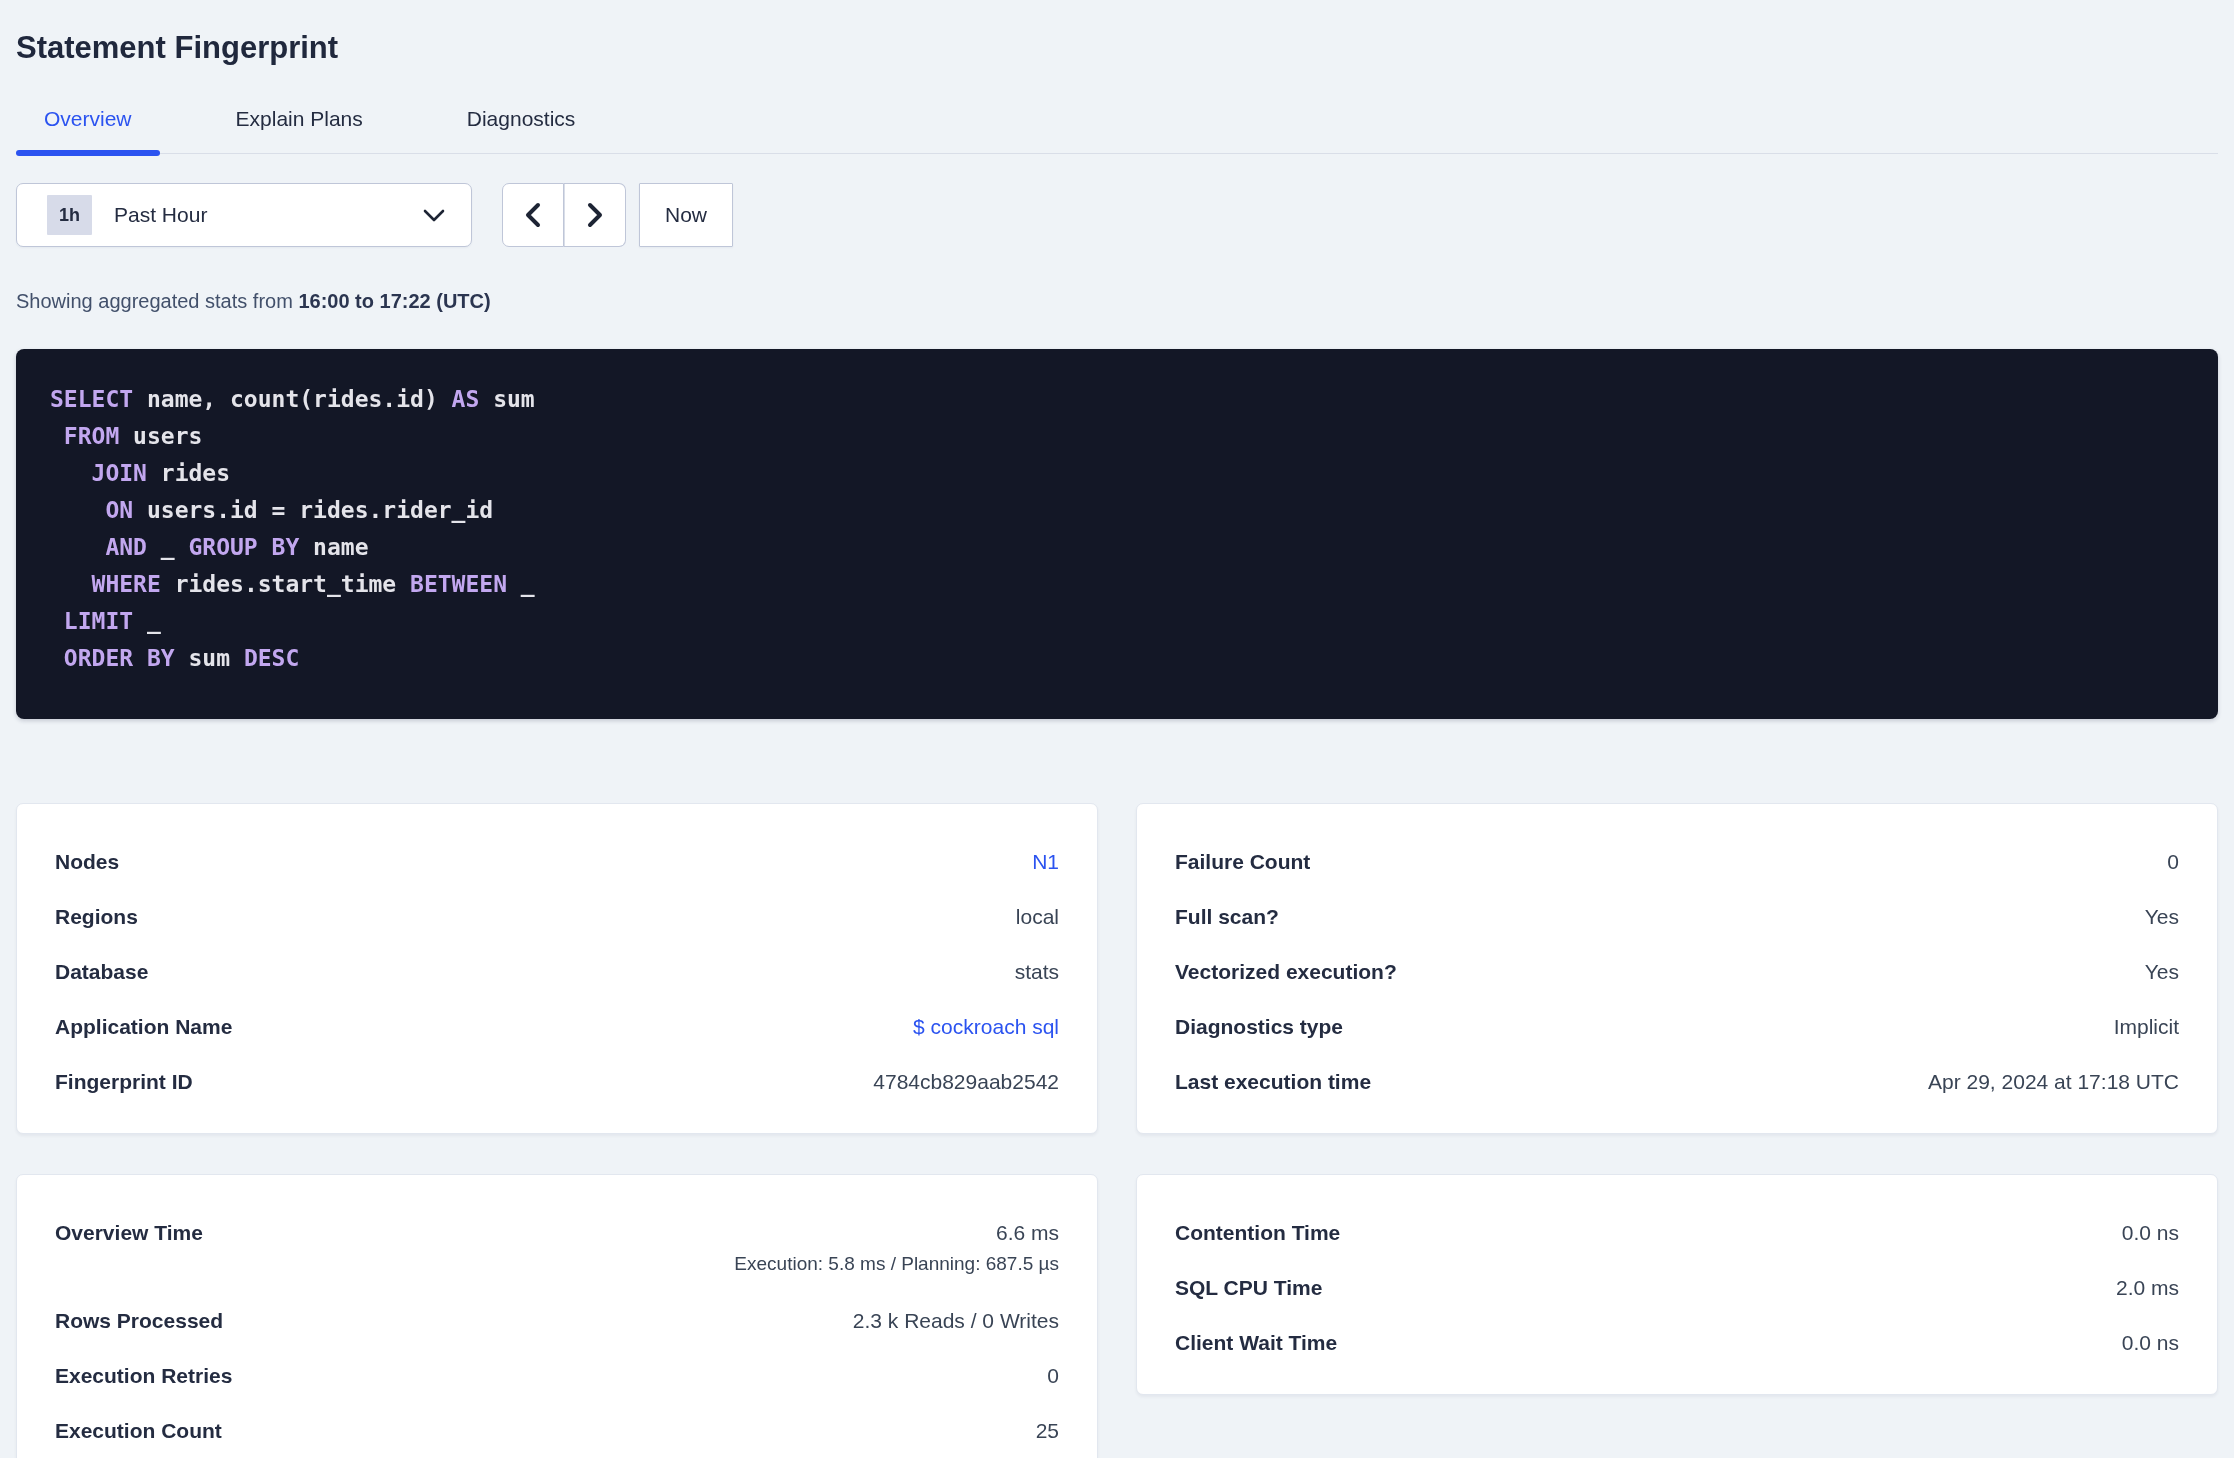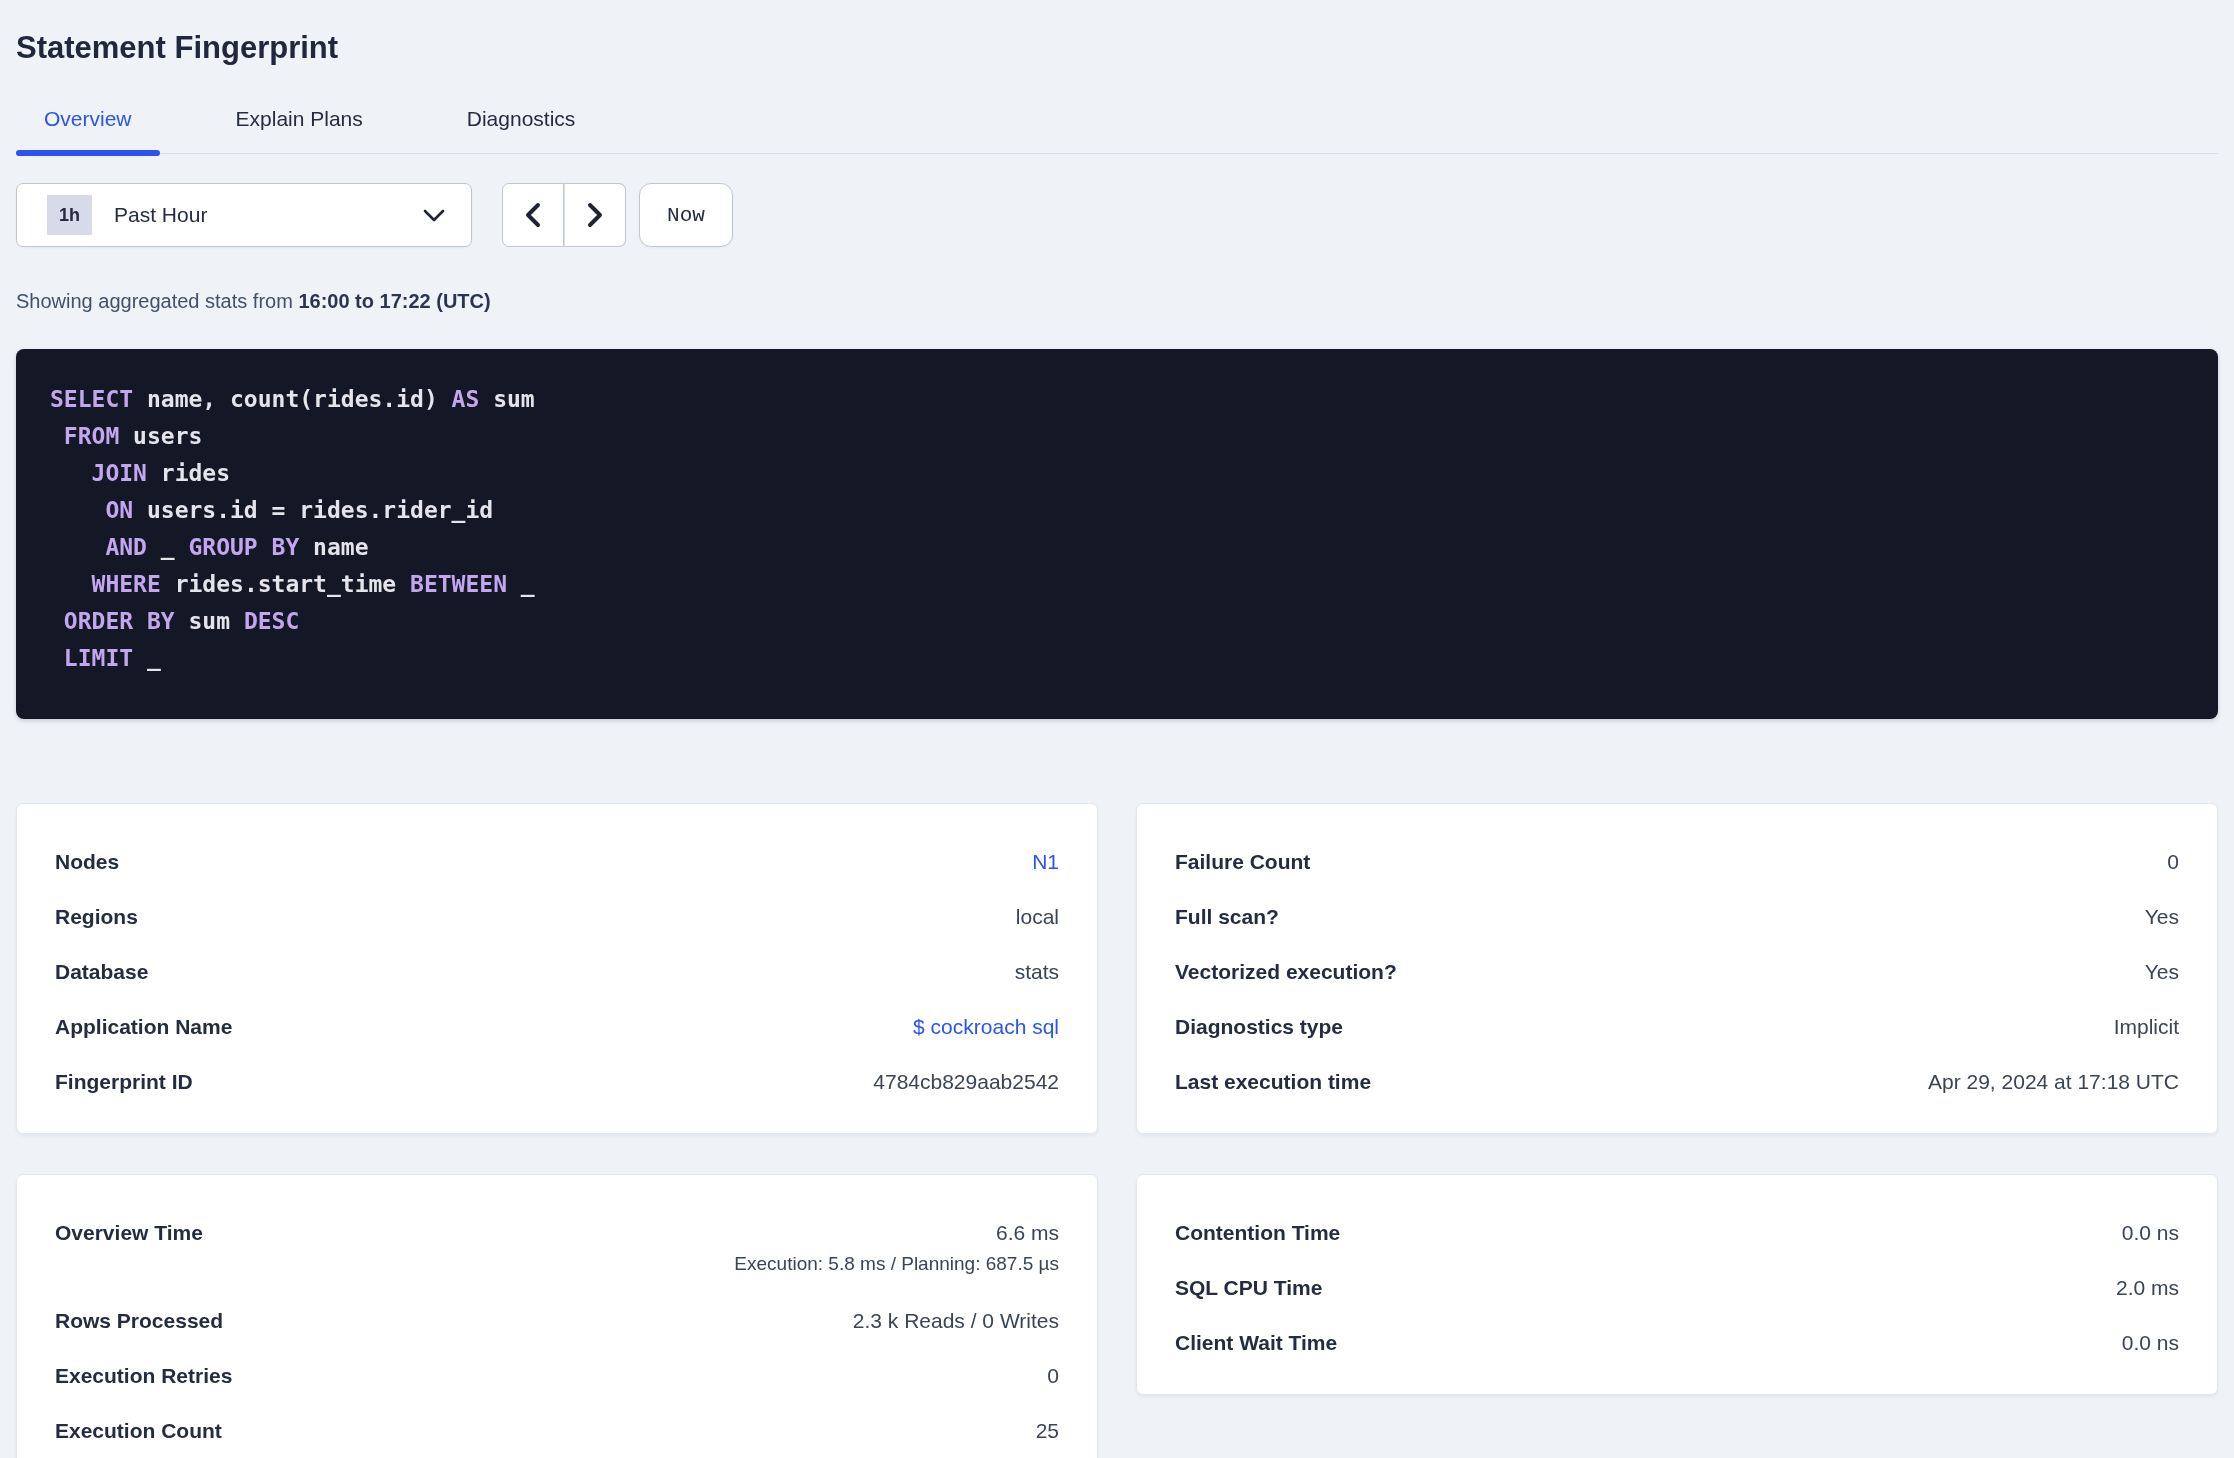--- a/index.html
+++ b/index.html
@@ -70,22 +70,22 @@
   .nav-btn{
     width:62px;height:64px;background:#fff;
     border:1px solid var(--border-btn);
     display:flex;align-items:center;justify-content:center;
     padding:0;cursor:pointer;
   }
   .nav-btn.prev{border-radius:7px 0 0 7px;}
   .nav-btn.next{border-radius:0 7px 7px 0;border-left:none;box-shadow:inset 1px 0 0 var(--divider);}
   .now-btn{
     margin-left:13px;width:94px;height:64px;
-    background:#fff;border:1px solid var(--border-btn);border-radius:12px;
-    font-family:Liberation Mono, monospace;
+    background:#fff;border:1px solid var(--border-btn);border-radius:1px;
+    font-family:Liberation Sans, sans-serif;
     font-size:21px;color:var(--label);cursor:pointer;
     box-shadow:0 1px 2px rgba(44,59,93,.05);
   }
   .icon-stroke{stroke:#1d2434;fill:none;stroke-linecap:round;stroke-linejoin:round;}
 
   
   .stats-line{margin:40px 0 0 0;font-size:20px;line-height:28px;color:var(--muted);}
   .stats-line strong{color:#2b3550;font-weight:700;}
 
   
@@ -159,22 +159,22 @@
 
   <p class="stats-line"><span>Showing aggregated stats from </span><strong>16:00 to 17:22 (UTC)</strong></p>
 
   <div class="code" id="sql-box">
       <div class="line"><span class="kw">SELECT</span><span> name, count(rides.id) </span><span class="kw">AS</span><span> sum</span></div>
       <div class="line"><span> </span><span class="kw">FROM</span><span> users</span></div>
       <div class="line"><span>   </span><span class="kw">JOIN</span><span> rides</span></div>
       <div class="line"><span>    </span><span class="kw">ON</span><span> users.id = rides.rider_id</span></div>
       <div class="line"><span>    </span><span class="kw">AND</span><span> _ </span><span class="kw">GROUP BY</span><span> name</span></div>
       <div class="line"><span>   </span><span class="kw">WHERE</span><span> rides.start_time </span><span class="kw">BETWEEN</span><span> _</span></div>
+      <div class="line"><span> </span><span class="kw">LIMIT</span><span> _</span></div>
       <div class="line"><span> </span><span class="kw">ORDER BY</span><span> sum </span><span class="kw">DESC</span></div>
-      <div class="line"><span> </span><span class="kw">LIMIT</span><span> _</span></div>
     </div>
 
   <div class="cards-row first">
     <div class="card" id="card-info-0">
         <div class="stat-row">
           <span class="stat-label">Nodes</span>
           <span class="stat-value link">N1</span>
         </div>
         <div class="stat-row">
           <span class="stat-label">Regions</span>

